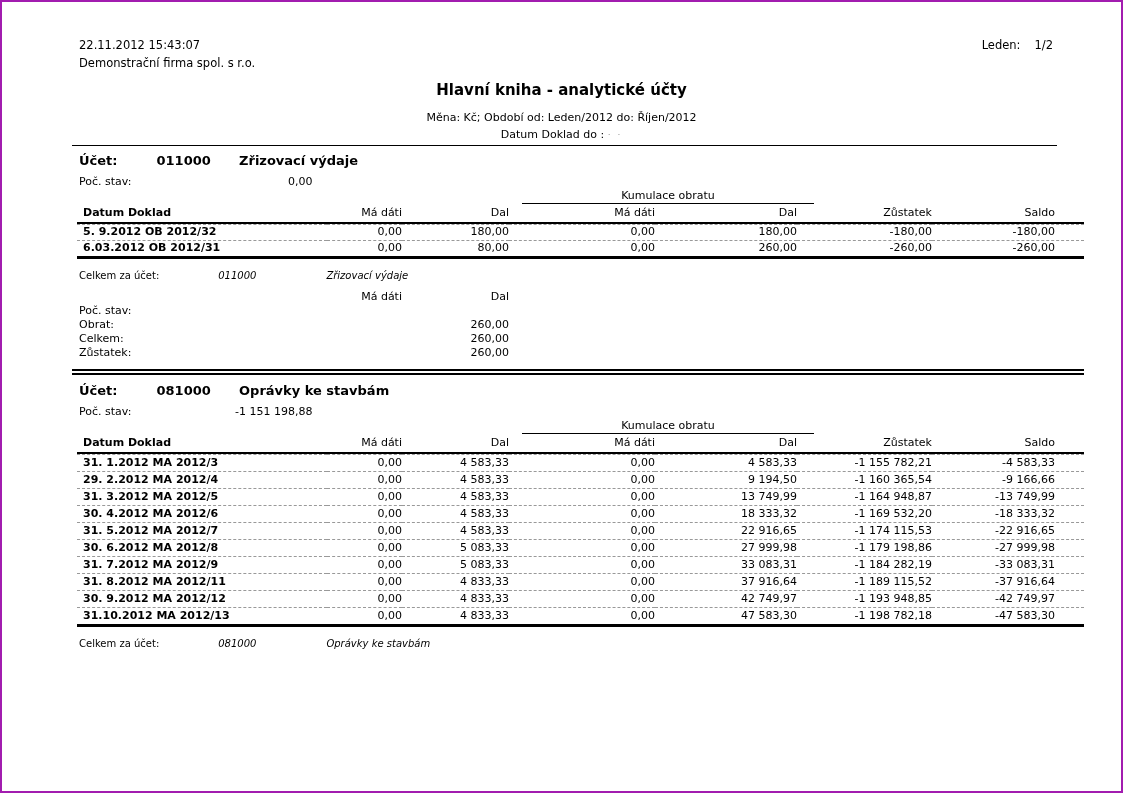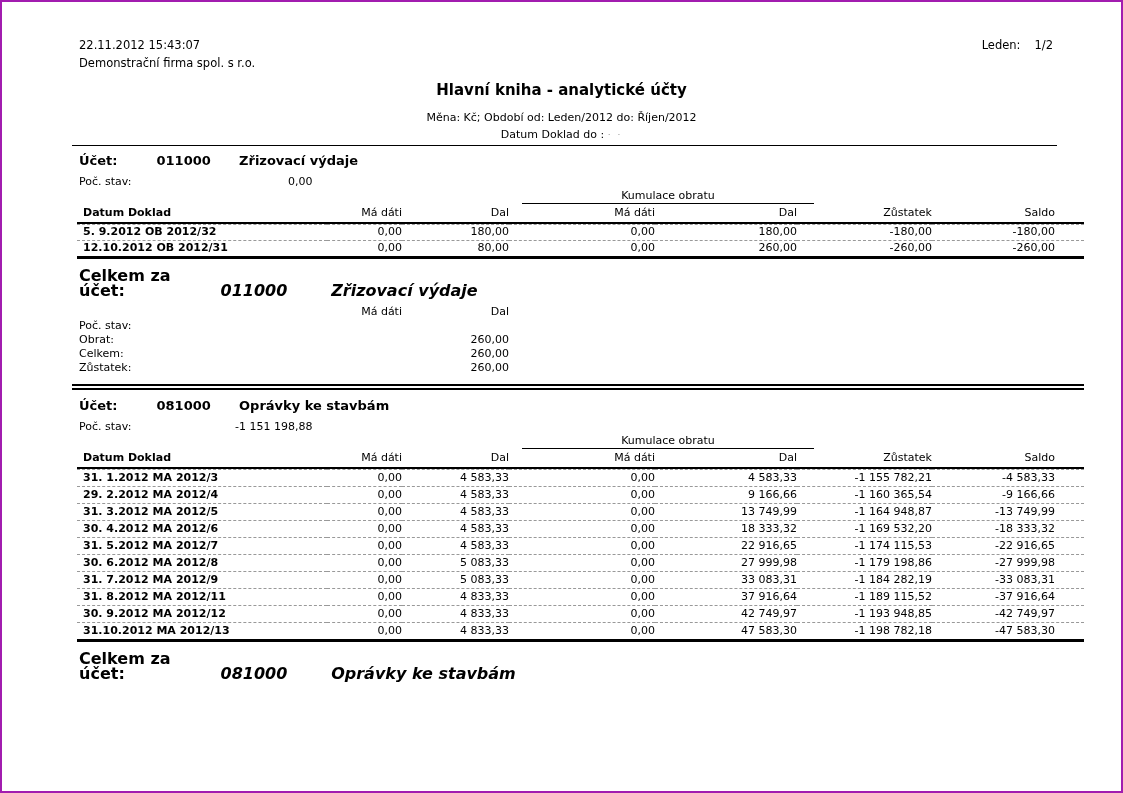--- a/index.html
+++ b/index.html
@@ -29,21 +29,21 @@
   .twrap { margin:2px 0 0 75px; width:1007px; }
   .kumulace { margin-left:445px; width:292px; text-align:center; line-height:12px; padding-bottom:1px; border-bottom:1px solid #000; }
   table.gl { border-collapse:separate; border-spacing:0; table-layout:fixed; width:1007px; border-bottom:3px solid #000; }
   table.gl th { font-weight:normal; text-align:right; padding:2px 0 3px 0; border-bottom:2px solid #000; font-size:11px; line-height:13px; }
   table.gl th.first { text-align:left; font-weight:bold; padding-left:6px; }
   table.gl td { text-align:right; padding:1px 0 2px 0; border-top:1px dashed #999; line-height:12px; }
   table.gl.t2 td { padding:2px 0 2px 0; }
   table.gl td.first { text-align:left; font-weight:bold; padding-left:6px; }
   table.gl th:last-child, table.gl td:last-child { padding-right:29px; }
 
-  .celkem-row { margin:9px 0 0 77px; line-height:15px; font-size:16px;font-weight:bold; }
+  .celkem-row { margin:9px 0 0 77px; line-height:15px; font-size:10px; }
   .c-label { display:inline-block; width:136px; }
   .c-num { display:inline-block; width:105px; font-style:italic; }
   .c-name { font-style:italic; }
 
   .summary { margin:7px 0 0 77px; width:430px; }
   .s-row { display:flex; line-height:14px; }
   .s-label { width:248px; }
   .s-md { width:75px; text-align:right; }
   .s-dal { width:107px; text-align:right; }
 
@@ -107,21 +107,21 @@
             <td class="first">5. 9.2012 OB 2012/32</td>
             <td>0,00</td>
             <td>180,00</td>
             <td>0,00</td>
             <td>180,00</td>
             <td>-180,00</td>
             <td>-180,00</td>
           </tr>
 
           <tr>
-            <td class="first">12.10.2012 OB 2012/31</td>
+            <td class="first">6.03.2012 OB 2012/31</td>
             <td>0,00</td>
             <td>80,00</td>
             <td>0,00</td>
             <td>260,00</td>
             <td>-260,00</td>
             <td>-260,00</td>
           </tr>
         </tbody>
     </table>
   </div>
@@ -205,21 +205,21 @@
             <td>4 583,33</td>
             <td>-1 155 782,21</td>
             <td>-4 583,33</td>
           </tr>
 
           <tr>
             <td class="first">29. 2.2012 MA 2012/4</td>
             <td>0,00</td>
             <td>4 583,33</td>
             <td>0,00</td>
-            <td>9 166,66</td>
+            <td>9 194,50</td>
             <td>-1 160 365,54</td>
             <td>-9 166,66</td>
           </tr>
 
           <tr>
             <td class="first">31. 3.2012 MA 2012/5</td>
             <td>0,00</td>
             <td>4 583,33</td>
             <td>0,00</td>
             <td>13 749,99</td>

